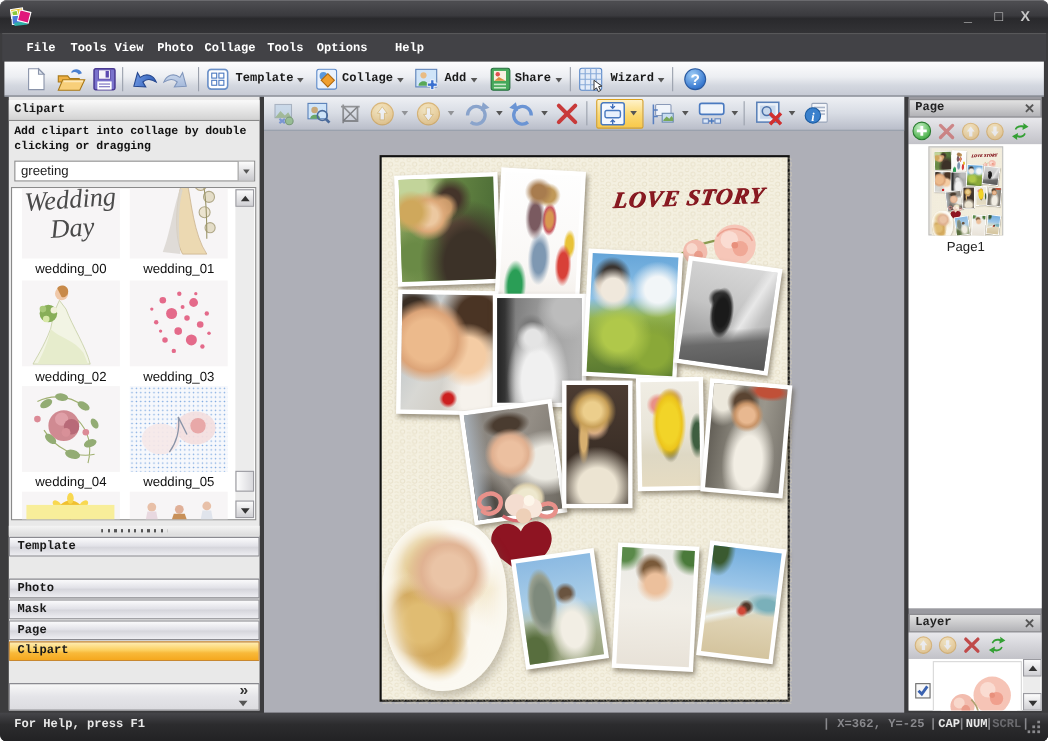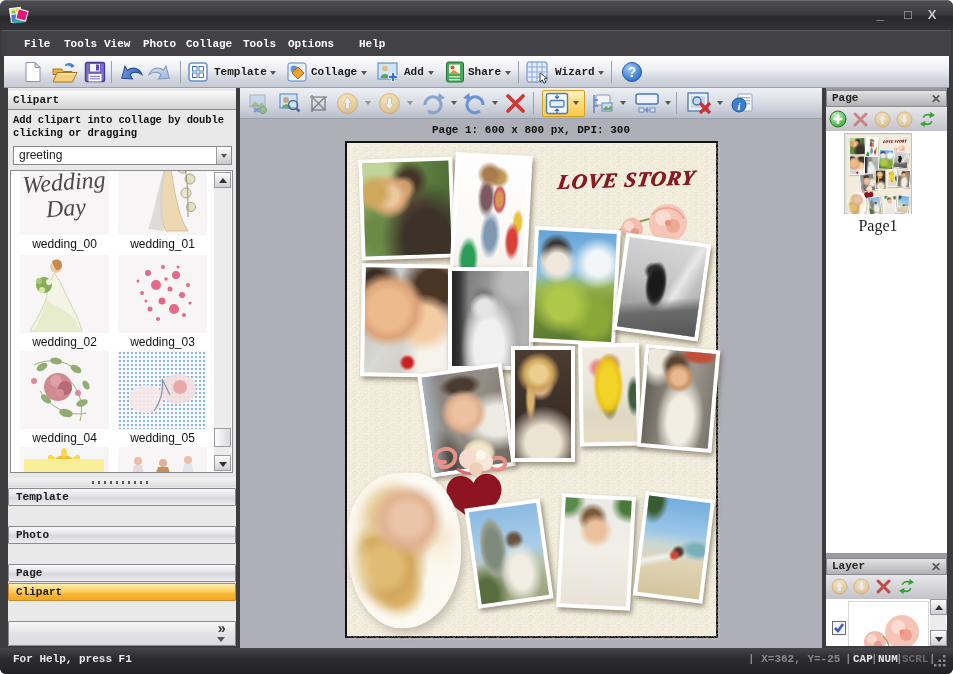--- a/index.html
+++ b/index.html
@@ -331,20 +331,21 @@
           <div class="arr-d"></div>
         </div>
       <div class="abs" style="left:0;top:256px;width:17px;height:19px;background:linear-gradient(90deg,#fdfdfd,#d8d8dc);border:1px solid #9a9aa0"></div>
     </div>
   </div>
   <div id="lp-splitter">
       <div class="dots"></div>
     </div>
   <div class="lbtn" style="top:400px">Template</div>
   <div class="lbtn" style="top:438px">Photo</div>
+  <div class="lbtn" style="top:457px">Mask</div>
   <div class="lbtn" style="top:476px">Page</div>
   <div class="lbtn on" style="top:495px">Clipart</div>
   <div id="lp-bottom">
     <div style="position:absolute;right:9px;top:-1px;font-size:14px;font-weight:bold;color:#333">»</div>
     <div style="position:absolute;right:10px;top:15px;width:0;height:0;border-left:4px solid transparent;border-right:4px solid transparent;border-top:5px solid #555"></div>
   </div>
 </div>
 <div id="center">
   <div id="ctoolbar">
     <svg class="abs" style="left:8px;top:5px" width="21" height="21" opacity=".55">
@@ -427,21 +428,20 @@
     <div class="dd" style="left:477px;top:13px"></div>
     <svg class="abs" style="left:490px;top:4px" width="26" height="23">
         <rect x="8" y="2" width="14" height="17" rx="1" fill="#f4f6fa" stroke="#9aa6ba"></rect>
         <rect x="10" y="5" width="10" height="1.4" fill="#a8b4c8"></rect>
         <rect x="10" y="8" width="10" height="1.4" fill="#a8b4c8"></rect>
         <rect x="10" y="11" width="10" height="1.4" fill="#a8b4c8"></rect>
         <circle cx="9" cy="13" r="7" fill="#3a80cc" stroke="#1a5aa0"></circle>
         <text x="9" y="18" text-anchor="middle" font-size="11" font-weight="bold" font-style="italic" fill="#fff" font-family="Liberation Serif, serif">i</text>
       </svg>
   </div>
-  <div id="pglabel">Page 1: 600 x 800 px, DPI: 300</div>
   <div id="canvas">
       <div id="cc">
     <svg class="abs" style="left:0;top:0" width="373" height="497" opacity=".5">
       <defs>
             <pattern id="dam" width="11" height="9" patternUnits="userSpaceOnUse">
         <circle cx="2.6" cy="2.6" r="1.7" fill="none" stroke="#e2d9bc" stroke-width=".9"></circle>
         <circle cx="8" cy="6.4" r="2" fill="none" stroke="#ded4b6" stroke-width=".9"></circle>
         <path d="M.6 7.8 q2 -2 4 .6 M5 1.2 q2.6 -1.4 4.6 1.3" fill="none" stroke="#e2d9bc" stroke-width=".9"></path>
       </pattern>
           </defs>
@@ -806,21 +806,21 @@
       radial-gradient(ellipse at 10% 4%, #3a5a30 9%, rgba(0,0,0,0) 18%),
       radial-gradient(circle at 52% 58%, #d04838 4%, rgba(0,0,0,0) 9%),
       radial-gradient(circle at 58% 54%, #50382a 5%, rgba(0,0,0,0) 11%),
       radial-gradient(ellipse 32% 11% at 88% 50%, #7ab0ba 45%, rgba(0,0,0,0) 100%),
       linear-gradient(162deg, rgba(0,0,0,0) 52%, #eef2f0 56%, rgba(0,0,0,0) 62%),
       linear-gradient(180deg, #74aede 0%, #9cc6e8 35%, #c8d8d4 48%, #e0d4b6 65%, #d4c49e 100%)"></div>
             </div>
   </div>
       </div>
     </div>
-    <div class="abs" style="left:0;top:86px;width:104px;text-align:center;font-family:Liberation Serif, serif;font-size:16px;color:#222">Page1</div>
+    <div class="abs" style="left:0;top:86px;width:104px;text-align:center;font-family:Liberation Sans, sans-serif;font-size:12px;color:#222">Page1</div>
   </div>
   <div class="rp-header" style="top:470px">Layer<span class="rp-x">✕</span></div>
   <div class="rp-toolbar" style="top:487px">
     <svg class="abs" style="left:5px;top:3px" width="17" height="17" opacity=".5">
         <circle cx="8.5" cy="8.5" r="7.5" fill="url(#oc1)" stroke="#d09020"></circle>
         <path d="M8.5 4 l3.5 4.5 h-2 v4.5 h-3 v-4.5 h-2z" fill="#fff"></path>
       </svg>
     <svg class="abs" style="left:27px;top:3px" width="17" height="17" opacity=".5">
         <circle cx="8.5" cy="8.5" r="7.5" fill="url(#oc1)" stroke="#d09020"></circle>
         <path d="M8.5 13 l3.5-4.5 h-2 v-4.5 h-3 v4.5 h-2z" fill="#fff"></path>

